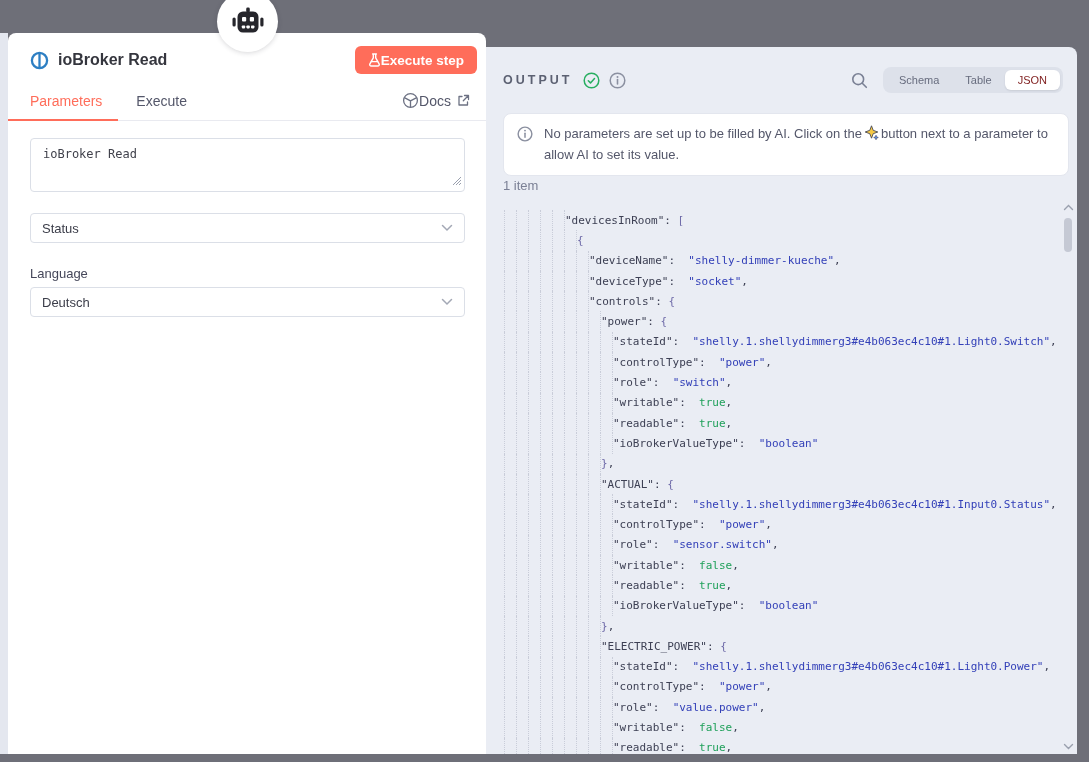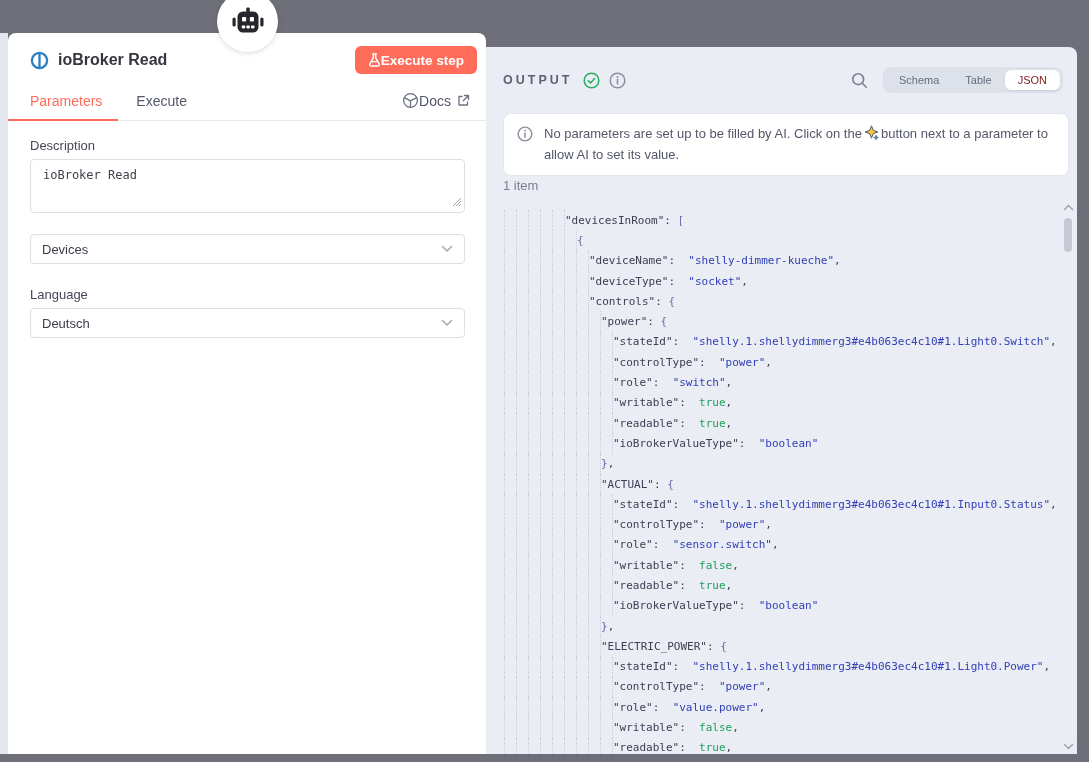--- a/index.html
+++ b/index.html
@@ -111,34 +111,33 @@
           <svg width="13" height="13" viewBox="0 0 13 13" fill="none" stroke="#6c7183" stroke-width="1.3" stroke-linecap="round" stroke-linejoin="round">
               <path d="M5 2.5H2v8.5h8.5V8"></path>
               <path d="M7.5 1.5H11.5V5.5M11.2 1.8L6.3 6.7"></path>
             </svg>
         </span>
       </span>
     </span>
   </div>
 
   <div class="node-form">
-    <div class="field-label">Description</div>
     <div class="desc-box">
       <span>ioBroker Read</span>
       <span class="resize-handle">
         <svg width="10" height="10" viewBox="0 0 10 10" stroke="#9aa0ae" stroke-width="1">
             <line x1="1" y1="9" x2="9" y2="1"></line>
             <line x1="4" y1="9" x2="9" y2="4"></line>
             <line x1="7" y1="9" x2="9" y2="7"></line>
           </svg>
       </span>
     </div>
 
     <div class="select-box">
-      <span>Devices</span>
+      <span>Status</span>
       <span style="display:flex;">
         <svg width="12" height="8" viewBox="0 0 12 8" fill="none" stroke="#a3a8b5" stroke-width="1.5" stroke-linecap="round">
             <path d="M1.5 1.5L6 6l4.5-4.5"></path>
           </svg>
       </span>
     </div>
 
     <div class="field-label">Language</div>
     <div class="select-box">
       <span>Deutsch</span>

